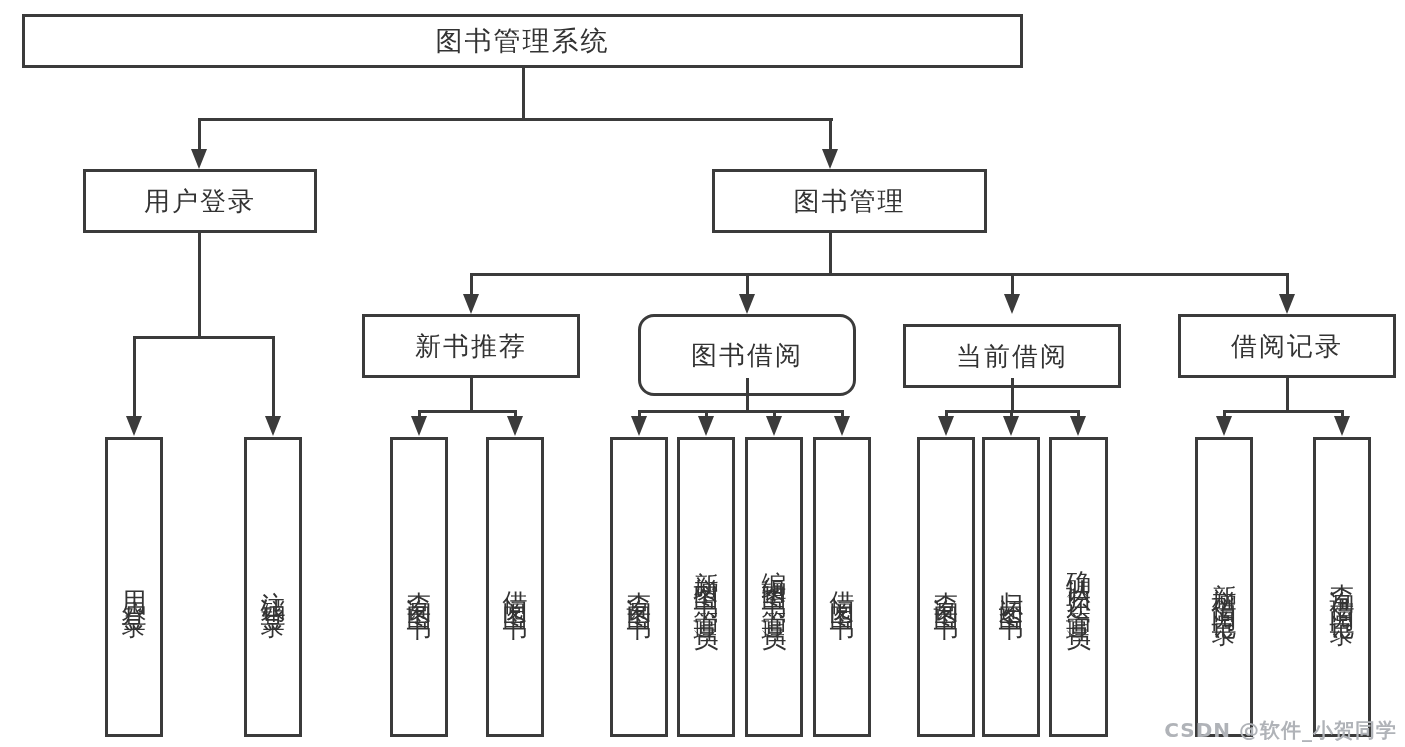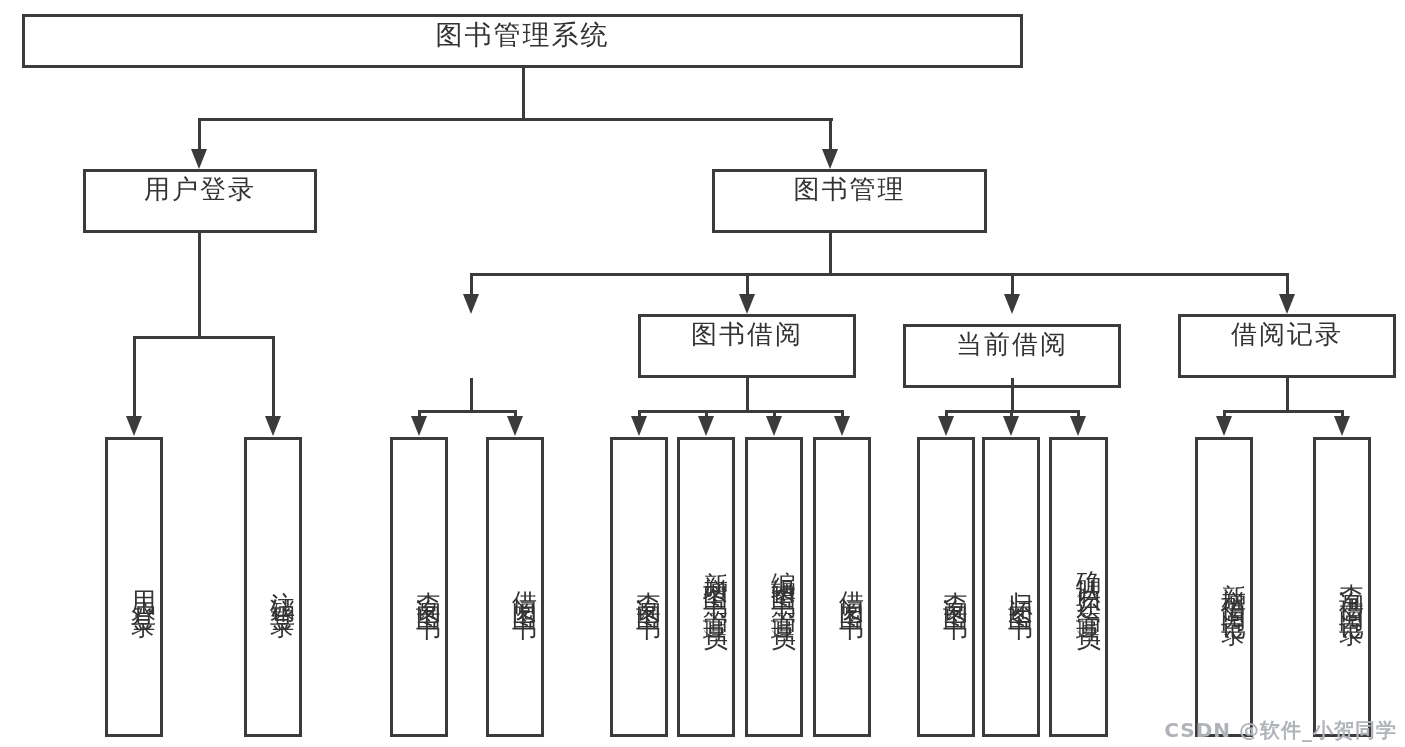--- a/index.html
+++ b/index.html
@@ -2,21 +2,21 @@
 <html><head>
 <meta charset="utf-8">
 <style>
   html,body{margin:0;padding:0;background:#ffffff;}
   .stage{
     position:relative;width:1405px;height:747px;background:#ffffff;overflow:hidden;
     font-family:"DejaVu Sans","Liberation Sans",sans-serif;color:#333333;
   }
   .box{
     position:absolute;box-sizing:border-box;border:3px solid #3b3b3b;background:#ffffff;
-    display:flex;justify-content:center;
+    display:flex;align-items:center;justify-content:center;
   }
   .hlabel{font-size:26px;letter-spacing:2px;white-space:nowrap;}
   .rootlabel{font-size:27px;letter-spacing:2px;white-space:nowrap;}
   .vbox{writing-mode:vertical-rl;font-size:25px;letter-spacing:8px;}
   .line{position:absolute;background:#3b3b3b;}
   .arrow{
     position:absolute;width:0;height:0;
     border-left:8px solid transparent;border-right:8px solid transparent;
     border-top:20px solid #3b3b3b;
   }
@@ -59,21 +59,24 @@
   <div class="line" style="left:470px;top:273px;width:819px;height:3px;"></div>
   <div class="line" style="left:470px;top:273px;width:3px;height:22px;"></div>
   <div class="arrow" style="left:463px;top:294px;"></div>
   <div class="line" style="left:746px;top:273px;width:3px;height:22px;"></div>
   <div class="arrow" style="left:739px;top:294px;"></div>
   <div class="line" style="left:1011px;top:273px;width:3px;height:22px;"></div>
   <div class="arrow" style="left:1004px;top:294px;"></div>
   <div class="line" style="left:1286px;top:273px;width:3px;height:22px;"></div>
   <div class="arrow" style="left:1279px;top:294px;"></div>
 
-  <div class="box" style="left:638px;top:314px;width:218px;height:64px;">
+  <div class="box" style="left:362px;top:314px;width:218px;height:64px;">
+    <span class="hlabel">新书推荐</span>
+  </div>
+  <div class="box" style="left:638px;top:314px;width:218px;height:82px;border-radius:16px;">
     <span class="hlabel">图书借阅</span>
   </div>
   <div class="box" style="left:903px;top:324px;width:218px;height:64px;">
     <span class="hlabel">当前借阅</span>
   </div>
   <div class="box" style="left:1178px;top:314px;width:218px;height:64px;">
     <span class="hlabel">借阅记录</span>
   </div>
 
   <div class="line" style="left:470px;top:378px;width:3px;height:34px;"></div>

